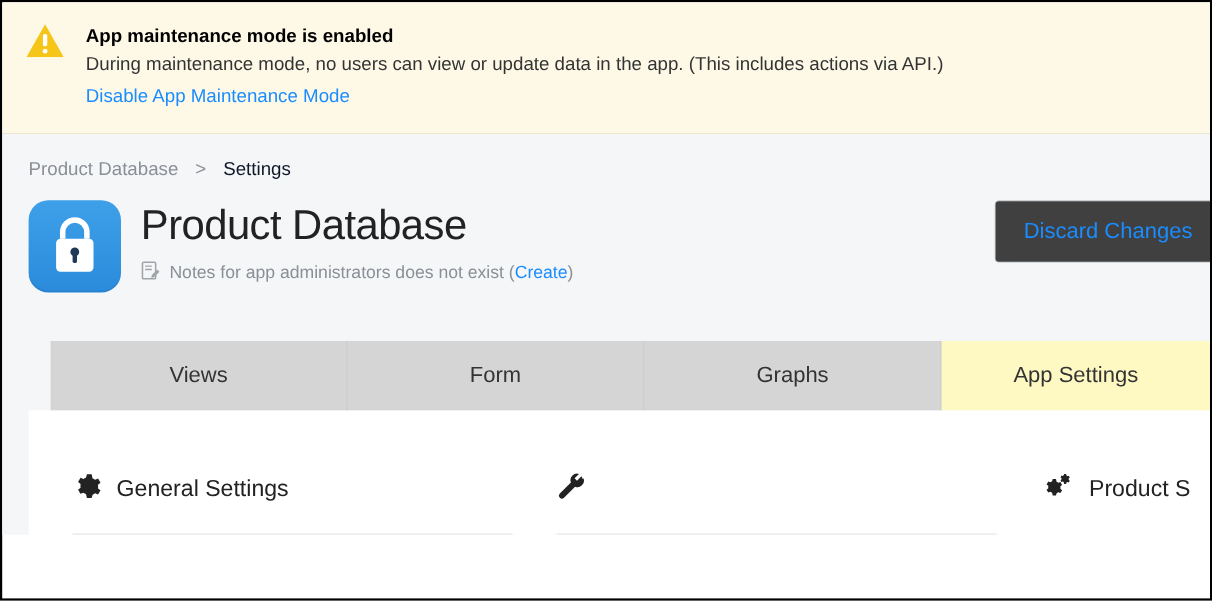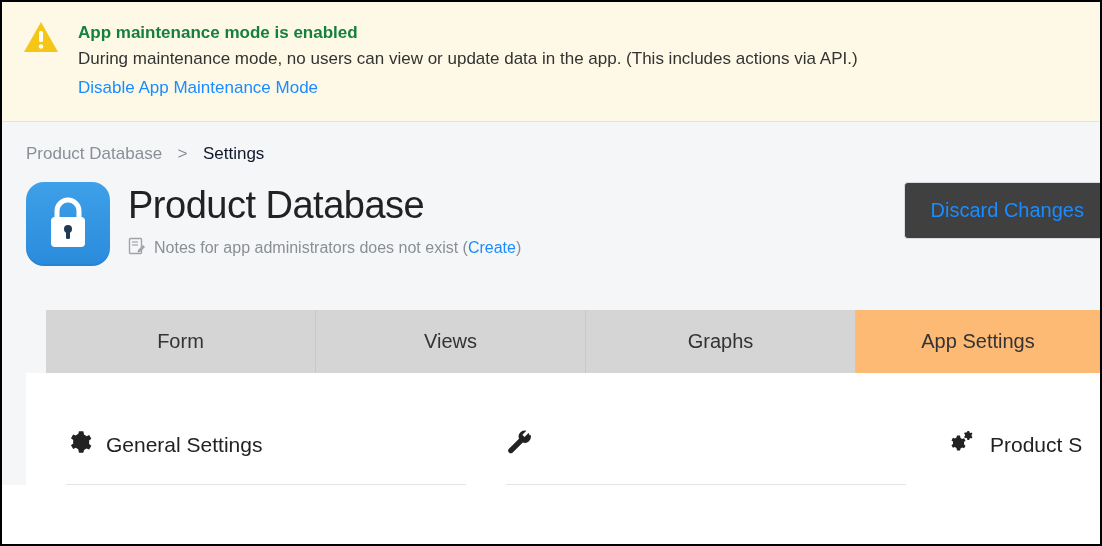--- a/index.html
+++ b/index.html
@@ -14,21 +14,21 @@
     .alert-bar {
       background: #fdf9e6;
       padding: 18px 22px 20px 22px;
       display: flex;
       align-items: flex-start;
       gap: 20px;
       border-bottom: 1px solid #e8e4d0;
     }
     .alert-icon { flex: 0 0 auto; margin-top: 2px; }
     .alert-body { font-size: 17px; line-height: 1.55; color: #333; }
-    .alert-title { font-weight: 700; color: #15803d; }
+    .alert-title { font-weight: 700; color: #000000; }
     .alert-link { color: #1a8cff; text-decoration: none; cursor: pointer; display: inline-block; margin-top: 2px; }
     .content-area { background: #f5f6f8; padding: 0; }
     .breadcrumb {
       padding: 22px 24px 12px 24px;
       font-size: 17px;
       color: #8a8f96;
     }
     .breadcrumb .sep { margin: 0 6px; color: #8a8f96; }
     .crumb { color: #0f172a; }
     .crumb-link { color: #8a8f96; cursor: pointer; }
@@ -85,21 +85,21 @@
       width: 270px;
       text-align: center;
       font-size: 20px;
       color: #333;
       background: #d5d5d5;
       padding: 20px 0;
       border-right: 1px solid #c8c8c8;
       cursor: pointer;
     }
     .tab.active {
-      background: #fdba74;
+      background: #fef9c3;
       border-right: none;
     }
     .settings-panel {
       background: #fff;
       margin-left: 24px;
       padding: 56px 36px 0 40px;
       display: flex;
       gap: 40px;
     }
     .settings-section {
@@ -165,22 +165,22 @@
         </span>
         <span>
           <span>Notes for app administrators does not exist (</span><span class="notes-link">Create</span><span>)</span>
         </span>
       </div>
     </div>
     <button class="discard-btn">Discard Changes</button>
   </div>
 
   <div class="tabs-row">
+    <div class="tab">Views</div>
     <div class="tab">Form</div>
-    <div class="tab">Views</div>
     <div class="tab">Graphs</div>
     <div class="tab active" style="flex:1;width:auto;">App Settings</div>
   </div>
 
   <div class="settings-panel">
     <div class="settings-section">
       <div class="settings-heading">
         <span>
           <svg width="26" height="26" viewBox="0 0 24 24" fill="#222">
             <path d="M12 8a4 4 0 1 0 0 8 4 4 0 0 0 0-8zm9.4 4a7.6 7.6 0 0 0-.1-1.3l2.1-1.6-2-3.5-2.5 1a7.6 7.6 0 0 0-2.2-1.3L16 2h-4l-.7 2.7a7.6 7.6 0 0 0-2.2 1.3l-2.5-1-2 3.5 2.1 1.6A7.6 7.6 0 0 0 6.6 12c0 .4 0 .9.1 1.3l-2.1 1.6 2 3.5 2.5-1c.7.5 1.4 1 2.2 1.3L12 22h4l.7-2.7c.8-.3 1.5-.8 2.2-1.3l2.5 1 2-3.5-2.1-1.6c.1-.4.1-.9.1-1.3z"></path>

